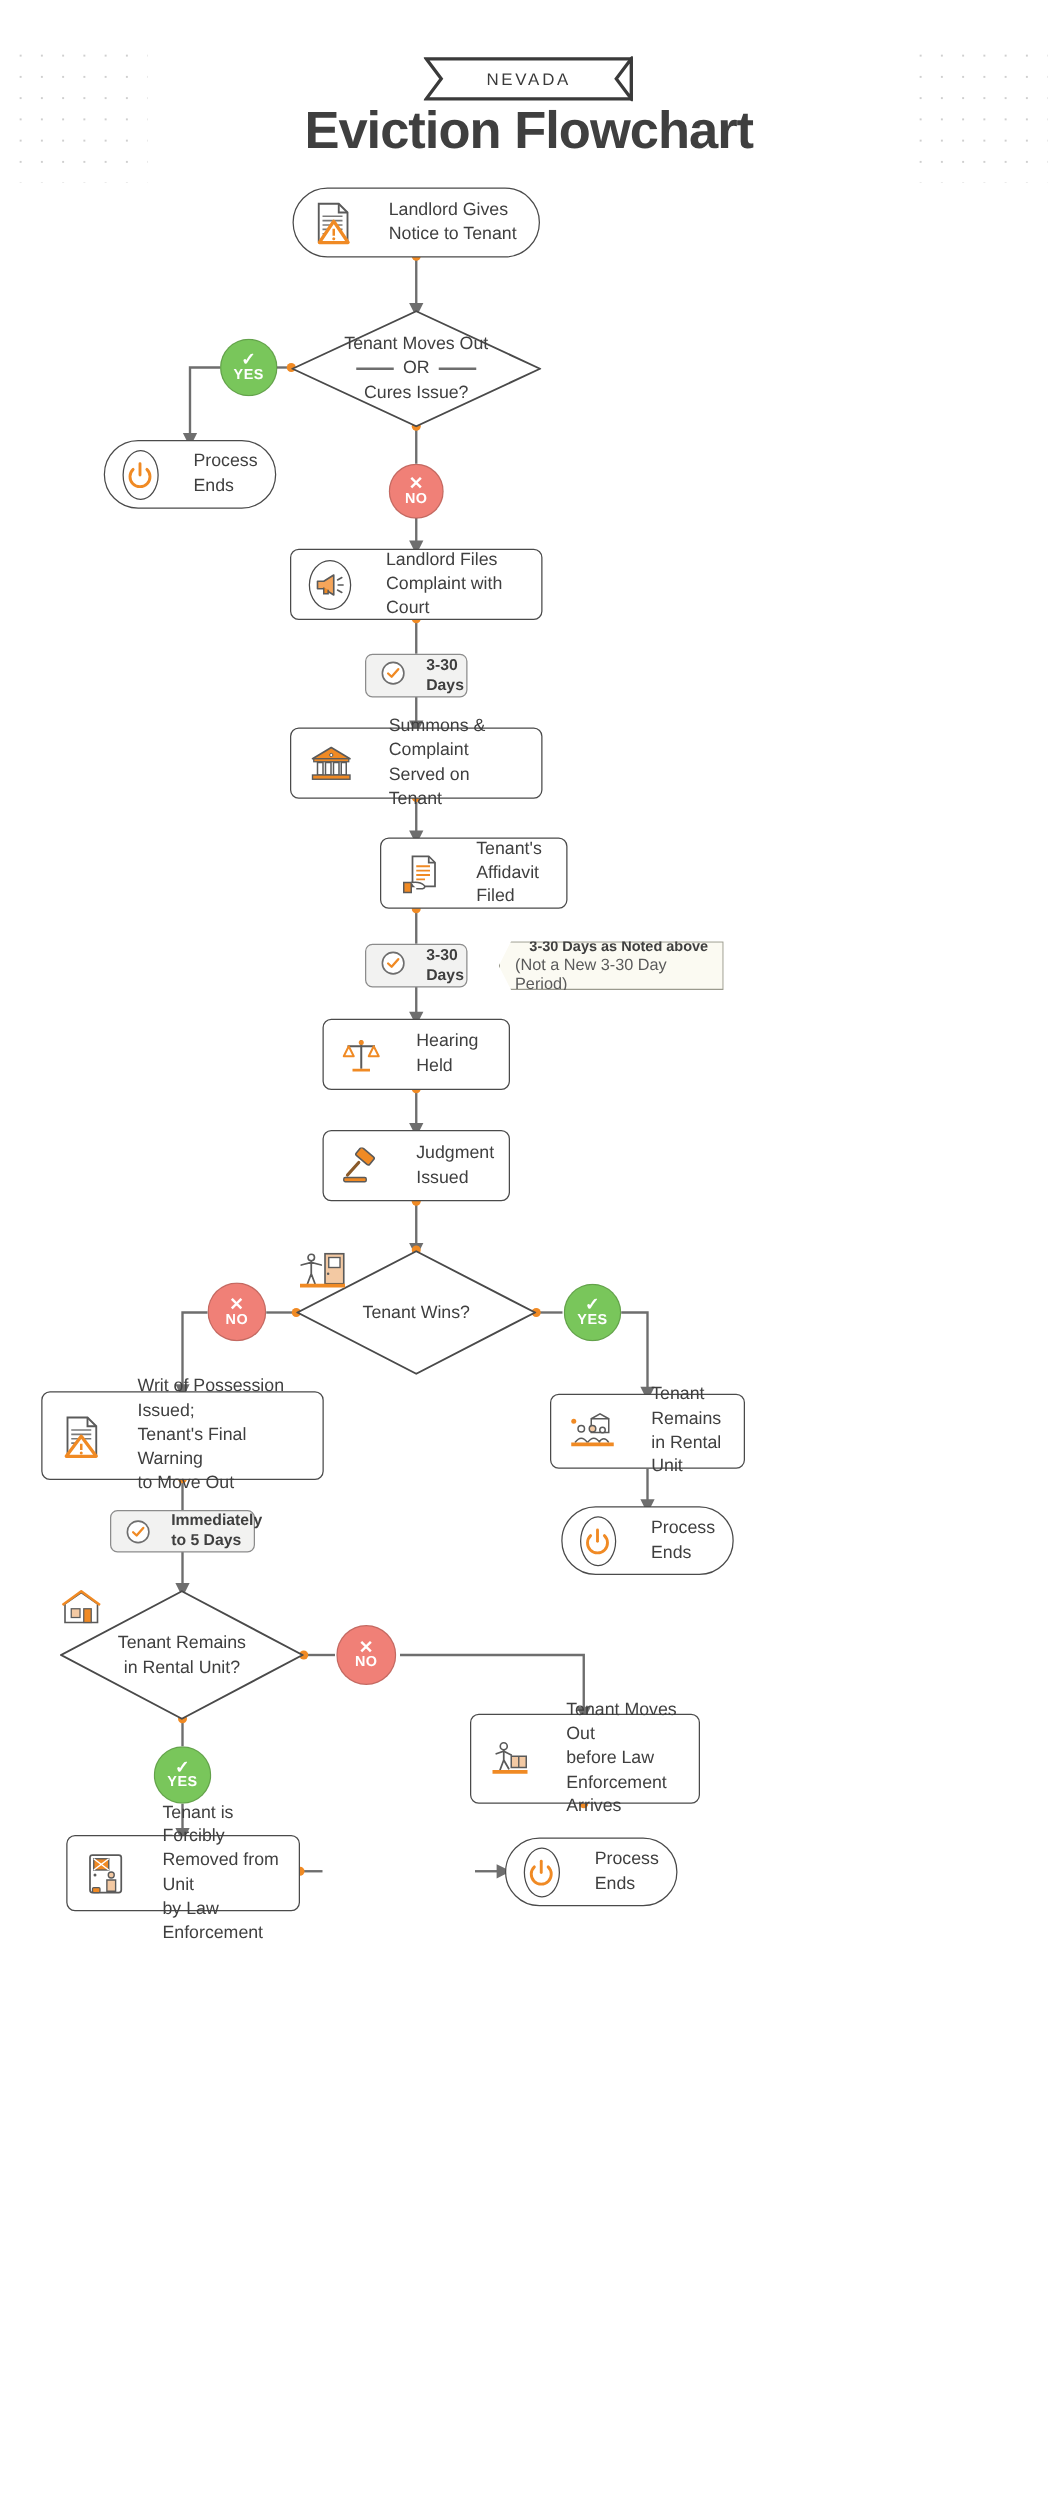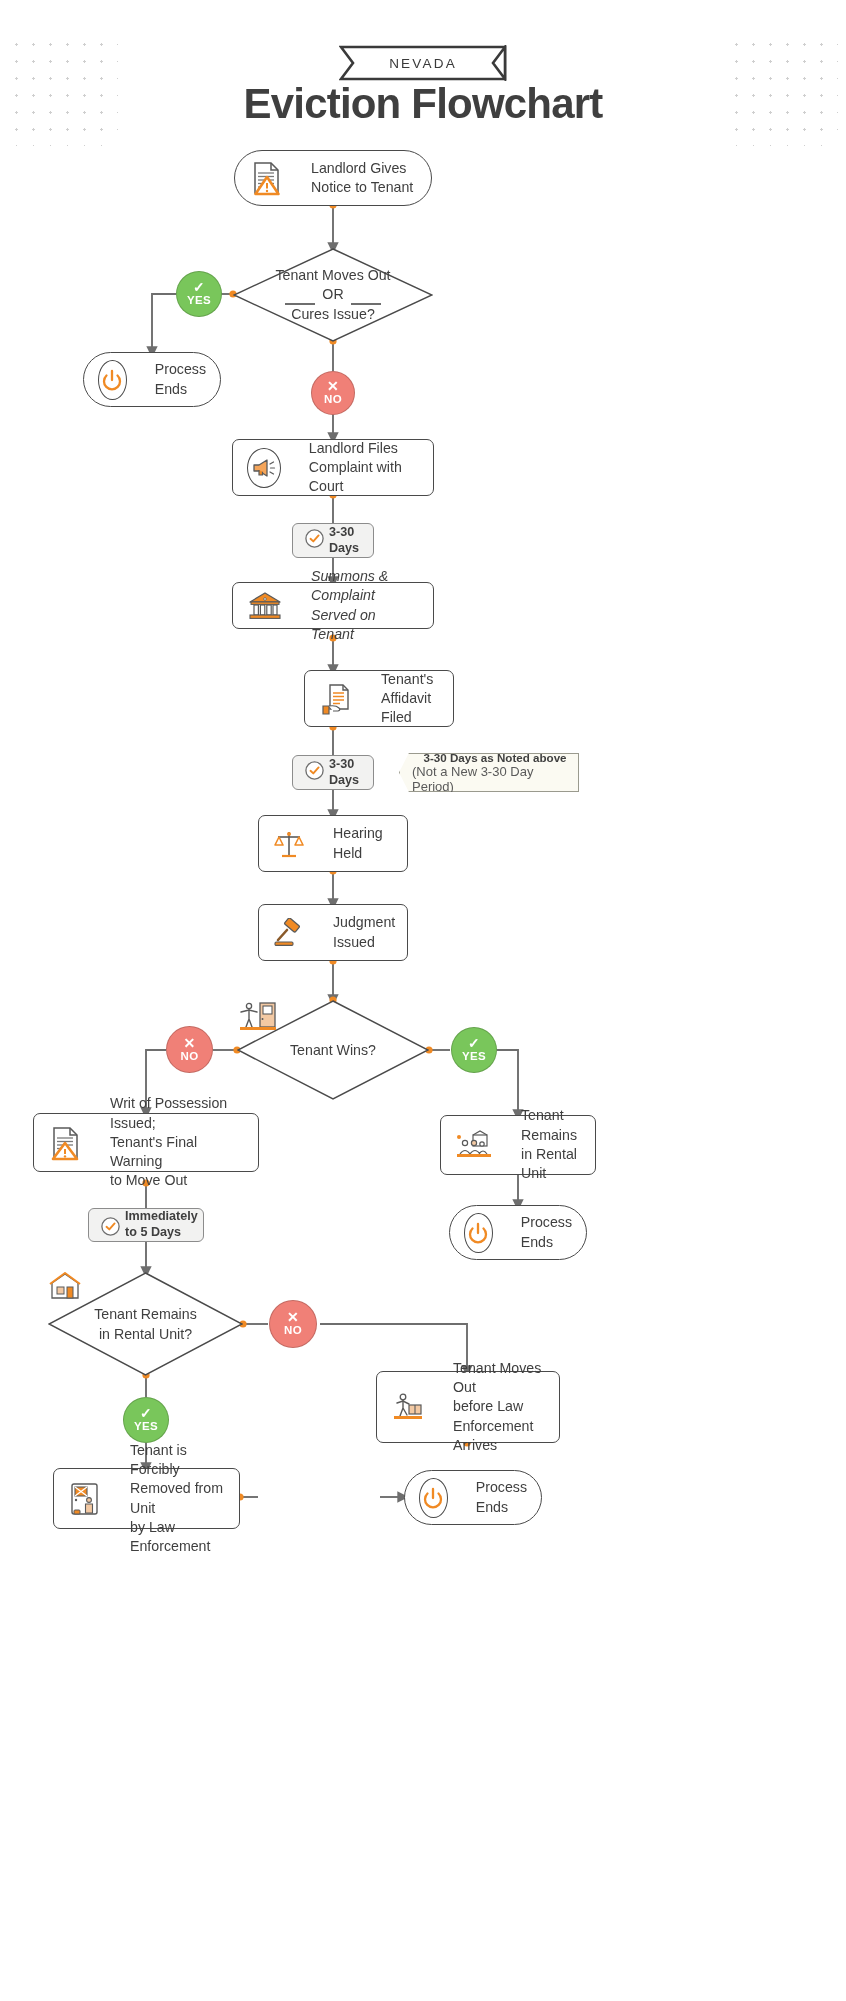--- a/index.html
+++ b/index.html
@@ -55,39 +55,39 @@
   .node-ico { flex: 0 0 auto; display: flex; align-items: center; justify-content: center; }
 
   
   .diamond-wrap { position: absolute; }
   .diamond-wrap svg { position: absolute; left: 0; top: 0; }
   .diamond-content {
     position: absolute; left: 0; top: 0; width: 100%; height: 100%;
     display: flex; flex-direction: column; align-items: center; justify-content: center;
     font-size: 14.2px; line-height: 1.38; text-align: center; color: #3F3F3F;
   }
-  .or-row { display: flex; align-items: flex-end; gap: 7px; }
+  .or-row { display: flex; align-items: center; gap: 7px; }
   .or-rule { width: 30px; height: 1.4px; background: #6E6E6E; display: block; }
 
   
   .badge {
     position: absolute; border-radius: 50%;
     display: flex; flex-direction: column; align-items: center; justify-content: center;
     color: #fff; font-weight: bold; font-size: 11.5px; letter-spacing: .4px;
     border: 1.5px solid rgba(0,0,0,.18);
   }
   .badge .mark { font-size: 14px; line-height: 11px; margin-bottom: 1px; }
   .badge-yes { background: #79C65B; }
   .badge-no  { background: #F08077; }
 
   
   .chip {
     position: absolute;
     background: #F2F2F1; border: 1.6px solid #8C8C8C; border-radius: 6px;
-    display: flex; align-items: center; gap: 4px; padding: 0 11px;
+    display: flex; align-items: center; gap: 16px; padding: 0 11px;
   }
   .chip-text { font-size: 12.6px; font-weight: bold; line-height: 1.26; color: #3F3F3F; }
 
   
   .callout {
     position: absolute; background: #FBFAF2; border: 1.5px solid #9A9A8E;
     clip-path: polygon(5.5% 0, 100% 0, 100% 100%, 5.5% 100%, 0 50%);
     display: flex; flex-direction: column; align-items: center; justify-content: center;
     padding-left: 12px;
   }
@@ -284,21 +284,21 @@
       <circle cx="10.5" cy="10.5" r="8.6" fill="#fff" stroke="#6E6E6E" stroke-width="1.3"></circle>
       <path d="M6.5 10.8 L9.3 13.4 L14.6 7.4" fill="none" stroke="#F08A24" stroke-width="1.9" stroke-linecap="round" stroke-linejoin="round"></path>
     </svg>
   </span>
   <span class="chip-text">
     <span>3-30</span><br>
     <span>Days</span>
   </span>
 </div>
 
-<div class="node rounded" style="left:232px; top:582px; width:202px; height:47px;font-style:italic;">
+<div class="node rounded" style="left:232px; top:582px; width:202px; height:57px;">
   <span class="node-ico">
     <svg width="36" height="32" viewBox="0 0 36 32">
       <polygon points="18,3 33,12 3,12" fill="#F08A24" stroke="#5A5A5A" stroke-width="1.3" stroke-linejoin="round"></polygon>
       <circle cx="18" cy="9" r="1.3" fill="#fff" stroke="#5A5A5A" stroke-width=".8"></circle>
       <rect x="4" y="12" width="28" height="2.4" fill="#F08A24" stroke="#5A5A5A" stroke-width="1"></rect>
       <g fill="#fff" stroke="#5A5A5A" stroke-width="1.2">
         <rect x="7" y="15" width="4.4" height="10"></rect>
             <rect x="13.4" y="15" width="4.4" height="10"></rect>
         <rect x="19.8" y="15" width="4.4" height="10"></rect>
             <rect x="26" y="15" width="4" height="10"></rect>
@@ -401,21 +401,21 @@
 <div class="badge badge-no" style="left:166px; top:1026px; width:47px; height:47px;">
   <span class="mark">✕</span>
   <span>NO</span>
 </div>
 
 <div class="badge badge-yes" style="left:451px; top:1027px; width:46px; height:46px;">
   <span class="mark">✓</span>
   <span>YES</span>
 </div>
 
-<div class="node rounded" style="left:33px; top:1113px; width:226px; height:59px;">
+<div class="node rounded" style="left:33px; top:1113px; width:226px; height:71px;">
   <span class="node-ico">
     <svg width="34" height="38" viewBox="0 0 34 38">
       <path d="M6 4 h16 l7 7 v23 h-23 z" fill="#fff" stroke="#5A5A5A" stroke-width="1.5"></path>
       <path d="M22 4 v7 h7" fill="none" stroke="#5A5A5A" stroke-width="1.5"></path>
       <g stroke="#7A7A7A" stroke-width="1.3">
         <line x1="9" y1="14" x2="25" y2="14"></line>
             <line x1="9" y1="17.5" x2="25" y2="17.5"></line>
         <line x1="9" y1="21" x2="25" y2="21"></line>
             <line x1="9" y1="24.5" x2="20" y2="24.5"></line>
       </g>

